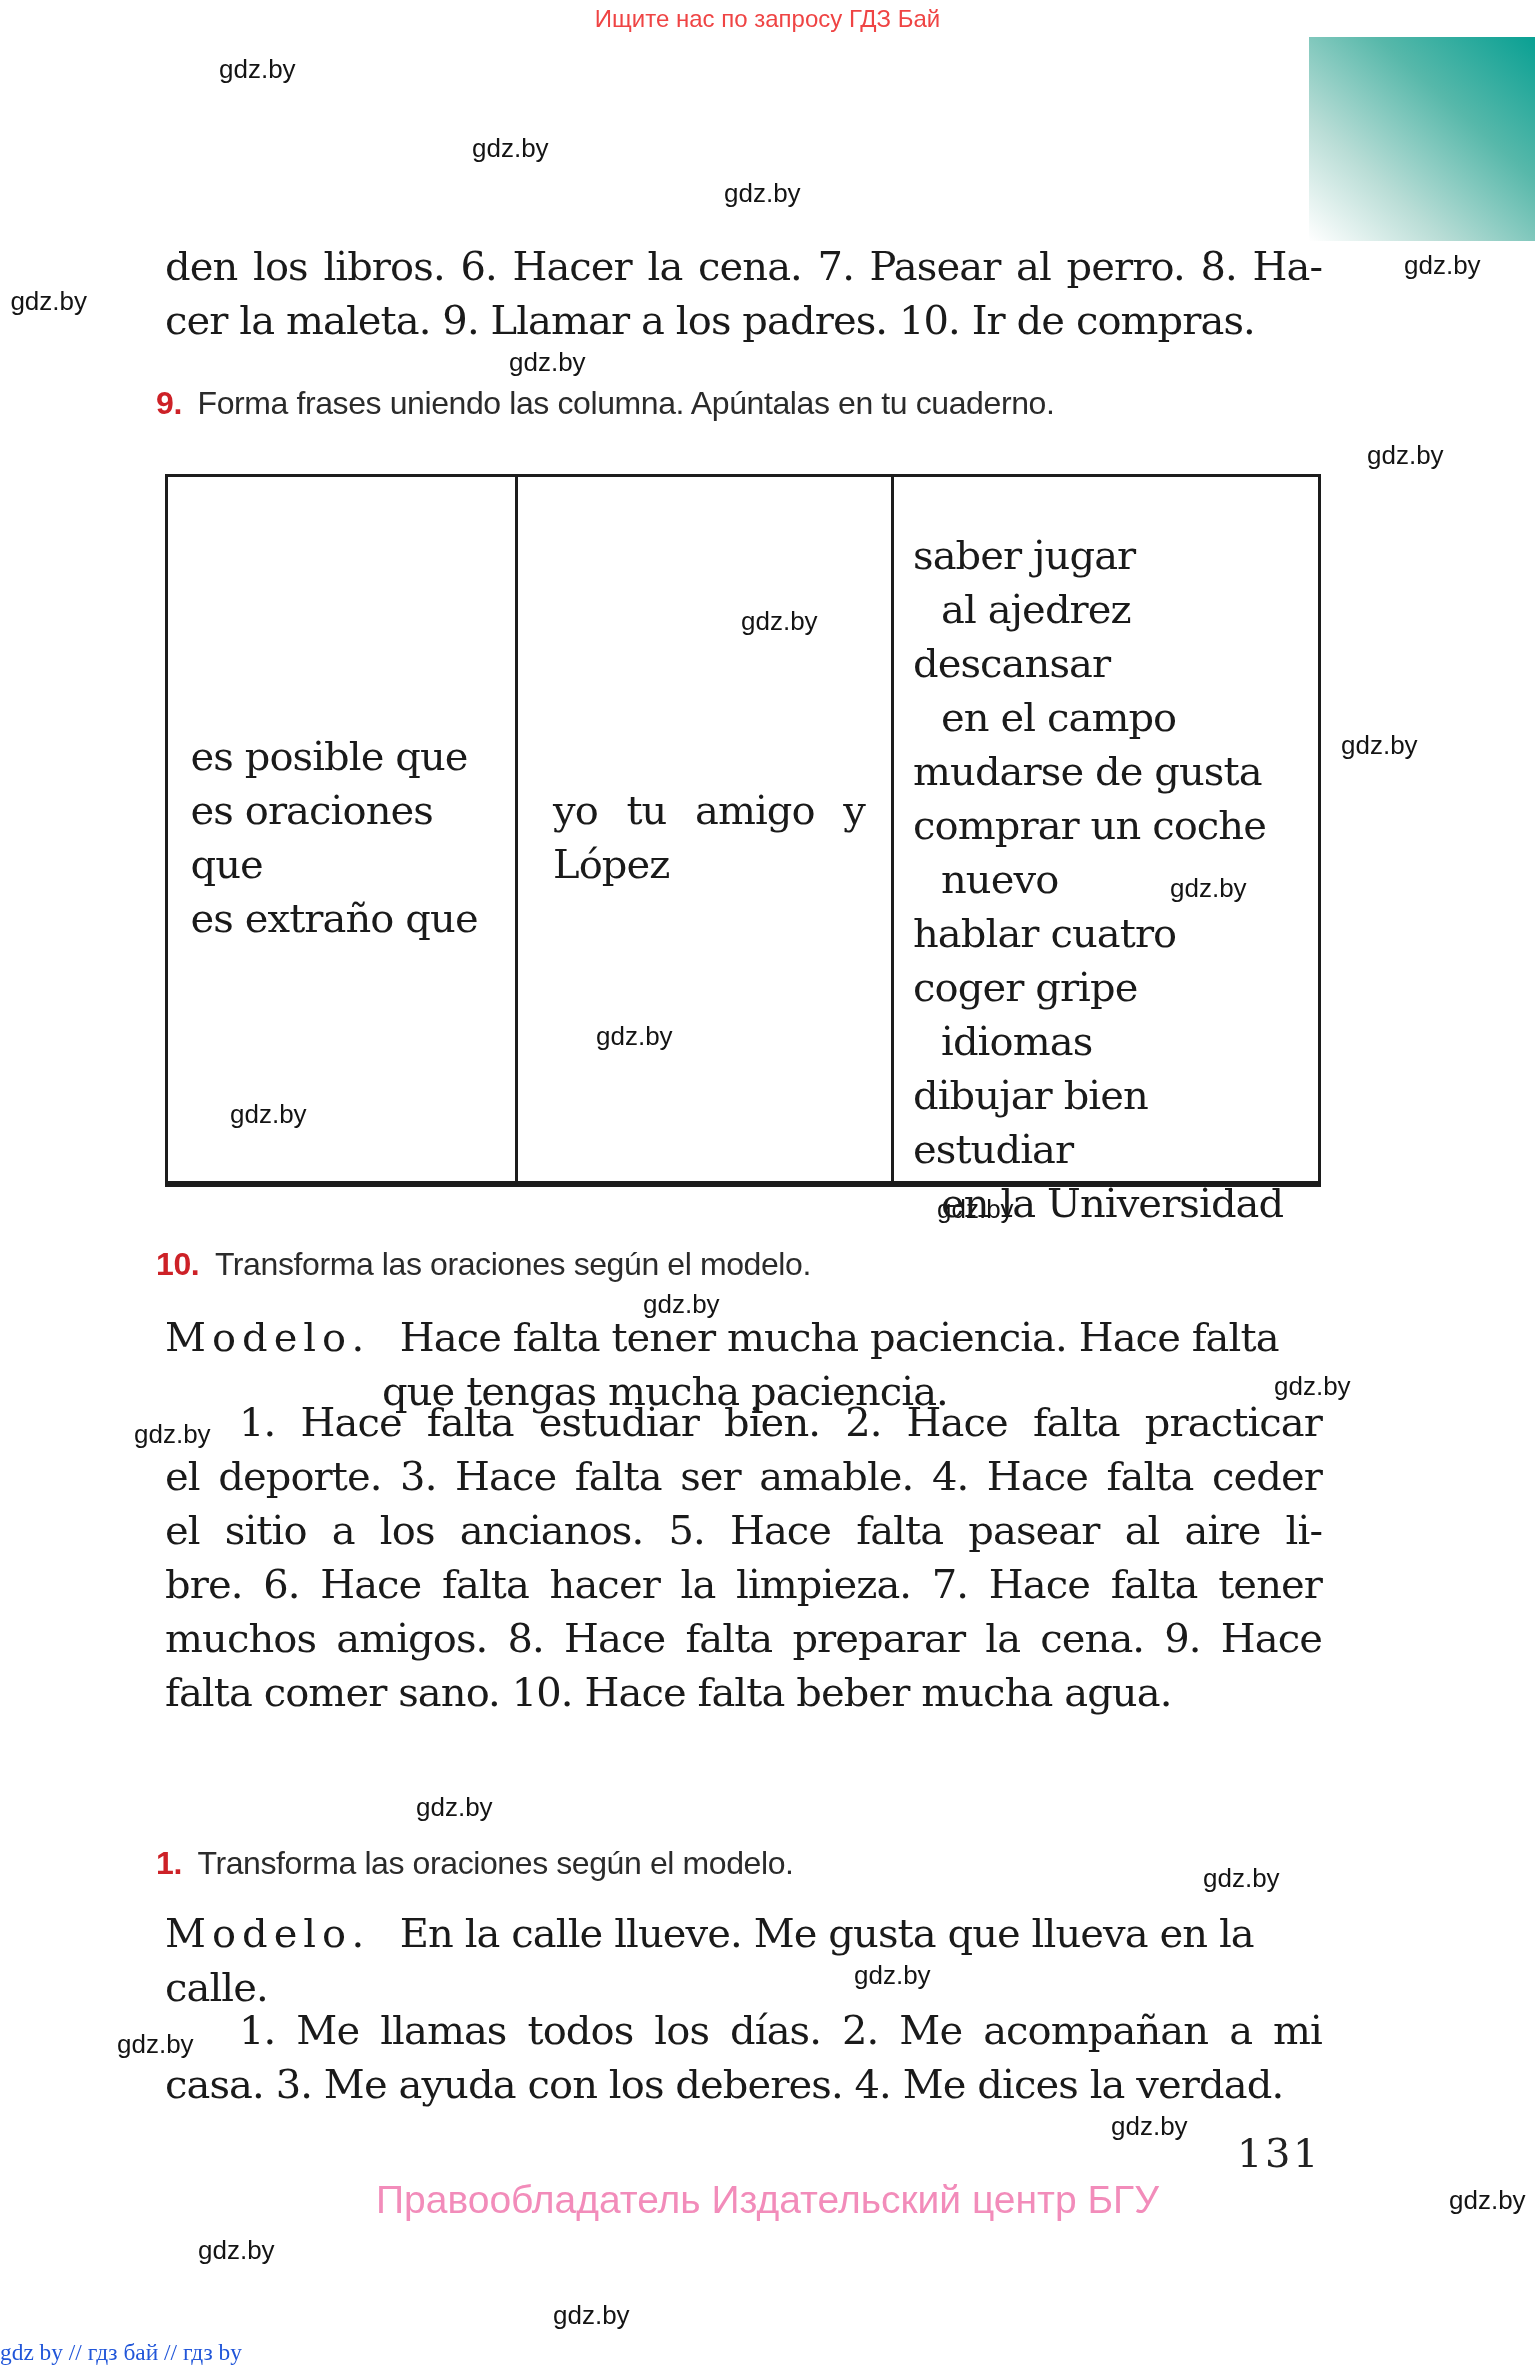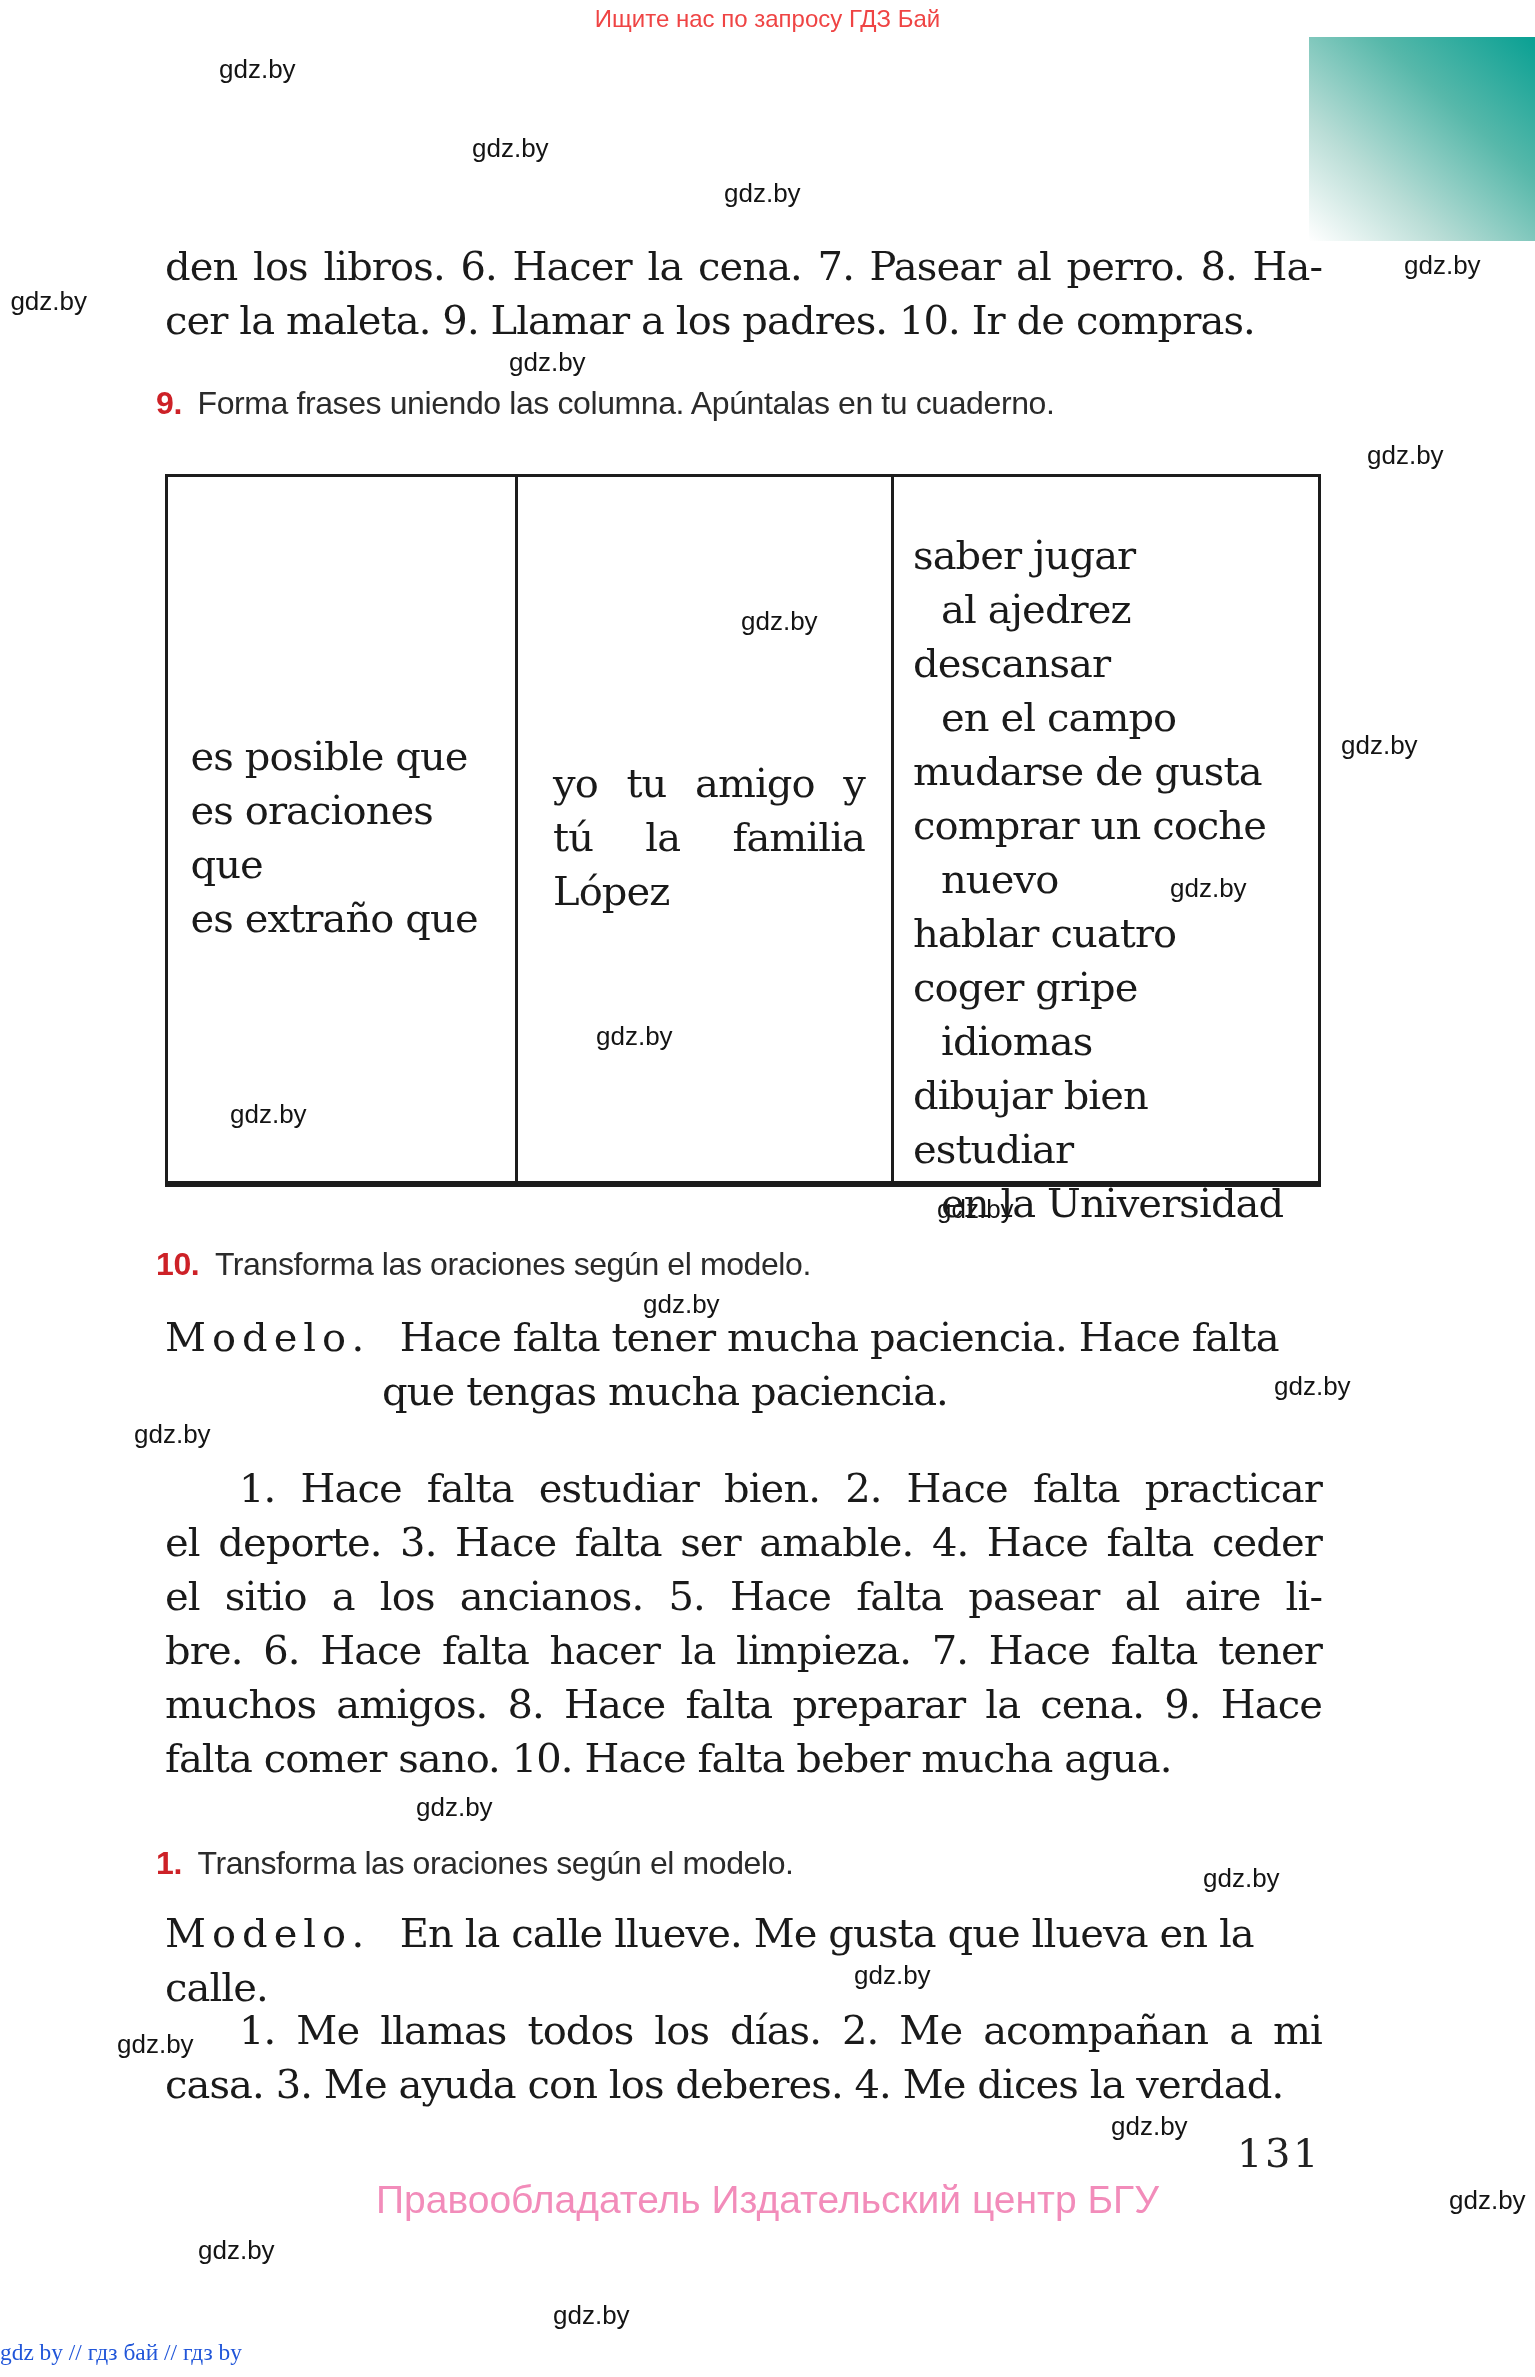--- a/index.html
+++ b/index.html
@@ -96,21 +96,20 @@
   </div>
 
   <div class="mtable">
     <div class="cell c1">
       <div>es posible que</div>
       <div>es oraciones que</div>
       <div>es extraño que</div>
     </div>
     <div class="cell c2">
       <div class="j">yo tu amigo y</div>
-      <div class="j">tú la familia</div>
       <div>López</div>
     </div>
     <div class="cell c3">
       <div>saber jugar</div>
       <div class="indent">al ajedrez</div>
       <div>descansar</div>
       <div class="indent">en el campo</div>
       <div>mudarse de gusta</div>
       <div>comprar un coche</div>
       <div class="indent">nuevo</div>
@@ -125,21 +124,21 @@
 
   <div class="heading" style="top:1246px">
     <span class="num">10.</span><span>Transforma las oraciones según el modelo.</span>
   </div>
 
   <div class="modelo" style="top:1310px">
     <div><span class="label">Modelo.</span><span>Hace falta tener mucha paciencia. Hace falta</span></div>
     <div class="m2">que tengas mucha paciencia.</div>
   </div>
 
-  <div class="para serif" style="top:1461px">
+  <div class="para serif" style="top:1395px">
     <div class="jline ind">1. Hace falta estudiar bien. 2. Hace falta practicar</div>
     <div class="jline">el deporte. 3. Hace falta ser amable. 4. Hace falta ceder</div>
     <div class="jline">el sitio a los ancianos. 5. Hace falta pasear al aire li-</div>
     <div class="jline">bre. 6. Hace falta hacer la limpieza. 7. Hace falta tener</div>
     <div class="jline">muchos amigos. 8. Hace falta preparar la cena. 9. Hace</div>
     <div>falta comer sano. 10. Hace falta beber mucha agua.</div>
   </div>
 
   <div class="heading" style="top:1845px">
     <span class="num">1.</span><span>Transforma las oraciones según el modelo.</span>

